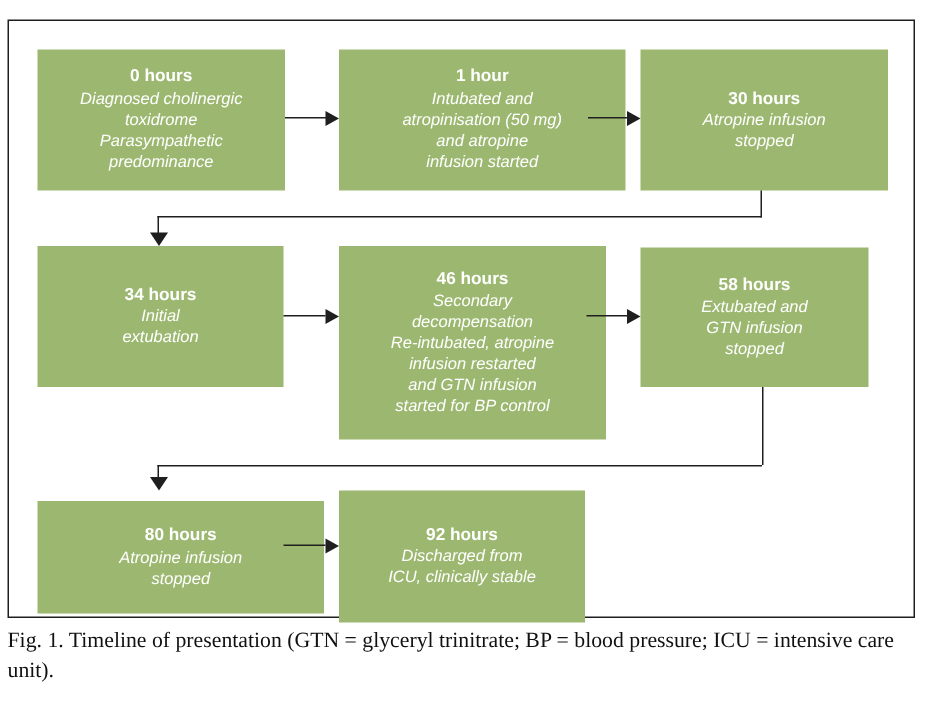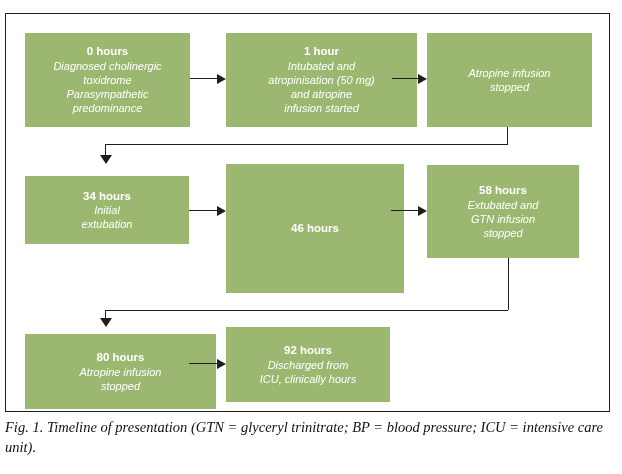--- a/index.html
+++ b/index.html
@@ -20,21 +20,21 @@
   .box .b{font-size:11px;line-height:1.28;white-space:pre-line;font-style:italic;}
   .hline{position:absolute;height:0;border-top:1.5px solid var(--line-color);}
   .vline{position:absolute;width:0;border-left:1.5px solid var(--line-color);}
   .arr-right{position:absolute;width:0;height:0;
              border-top:5px solid transparent;border-bottom:5px solid transparent;
              border-left:9px solid var(--line-color);}
   .arr-down{position:absolute;width:0;height:0;
             border-left:6px solid transparent;border-right:6px solid transparent;
             border-top:9px solid var(--line-color);}
   #caption{position:absolute;left:5px;top:418px;width:606px;
-           font-family:"Liberation Serif",serif;font-style:italic;
+           font-family:"Liberation Serif",serif;
            font-size:14.5px;line-height:1.35;color:#111;}
 </style>
 </head>
 <body>
 
 <div id="page">
 
   <div id="frame"></div>
 
   <div class="box" style="left:25px;top:33px;width:165px;height:94px;">
@@ -45,41 +45,48 @@
 predominance</div>
   </div>
   <div class="box" style="left:226px;top:33px;width:191px;height:94px;">
     <div class="t">1 hour</div>
     <div class="b">Intubated and
 atropinisation (50 mg)
 and atropine
 infusion started</div>
   </div>
   <div class="box" style="left:427px;top:33px;width:165px;height:94px;">
+    <div class="t">30 hours</div>
     <div class="b">Atropine infusion
 stopped</div>
   </div>
 
   <div class="hline" style="left:190px;top:78px;width:28px;"></div>
   <div class="arr-right" style="left:217px;top:74px;"></div>
   <div class="hline" style="left:392px;top:78px;width:27px;"></div>
   <div class="arr-right" style="left:418px;top:74px;"></div>
 
   <div class="vline" style="left:507px;top:127px;height:18px;"></div>
   <div class="hline" style="left:105px;top:143.5px;width:403px;"></div>
   <div class="vline" style="left:105px;top:144px;height:12px;"></div>
   <div class="arr-down" style="left:100px;top:155px;"></div>
 
-  <div class="box" style="left:25px;top:164px;width:164px;height:68px;margin-top:12px;">
+  <div class="box" style="left:25px;top:164px;width:164px;height:94px;">
     <div class="t">34 hours</div>
     <div class="b">Initial
 extubation</div>
   </div>
   <div class="box" style="left:226px;top:164px;width:178px;height:129px;">
     <div class="t">46 hours</div>
+    <div class="b">Secondary
+decompensation
+Re-intubated, atropine
+infusion restarted
+and GTN infusion
+started for BP control</div>
   </div>
   <div class="box" style="left:427px;top:165px;width:152px;height:93px;">
     <div class="t">58 hours</div>
     <div class="b">Extubated and
 GTN infusion
 stopped</div>
   </div>
 
   <div class="hline" style="left:189px;top:210px;width:28px;"></div>
   <div class="arr-right" style="left:217px;top:206px;"></div>
@@ -89,24 +96,24 @@
   <div class="vline" style="left:508px;top:258px;height:52px;"></div>
   <div class="hline" style="left:105px;top:309.5px;width:403px;"></div>
   <div class="vline" style="left:105px;top:310px;height:9px;"></div>
   <div class="arr-down" style="left:100px;top:318px;"></div>
 
   <div class="box" style="left:25px;top:334px;width:191px;height:75px;">
     <div class="t">80 hours</div>
     <div class="b">Atropine infusion
 stopped</div>
   </div>
-  <div class="box" style="left:226px;top:327px;width:164px;height:75px;">
+  <div class="box" style="left:226px;top:327px;width:164px;height:88px;">
     <div class="t">92 hours</div>
     <div class="b">Discharged from
-ICU, clinically hours</div>
+ICU, clinically stable</div>
   </div>
 
   <div class="hline" style="left:189px;top:363px;width:28px;"></div>
   <div class="arr-right" style="left:217px;top:359px;"></div>
 
   <div id="caption">Fig. 1. Timeline of presentation (GTN = glyceryl trinitrate; BP = blood pressure; ICU = intensive care unit).</div>
 
 </div>
 
 </body></html>

